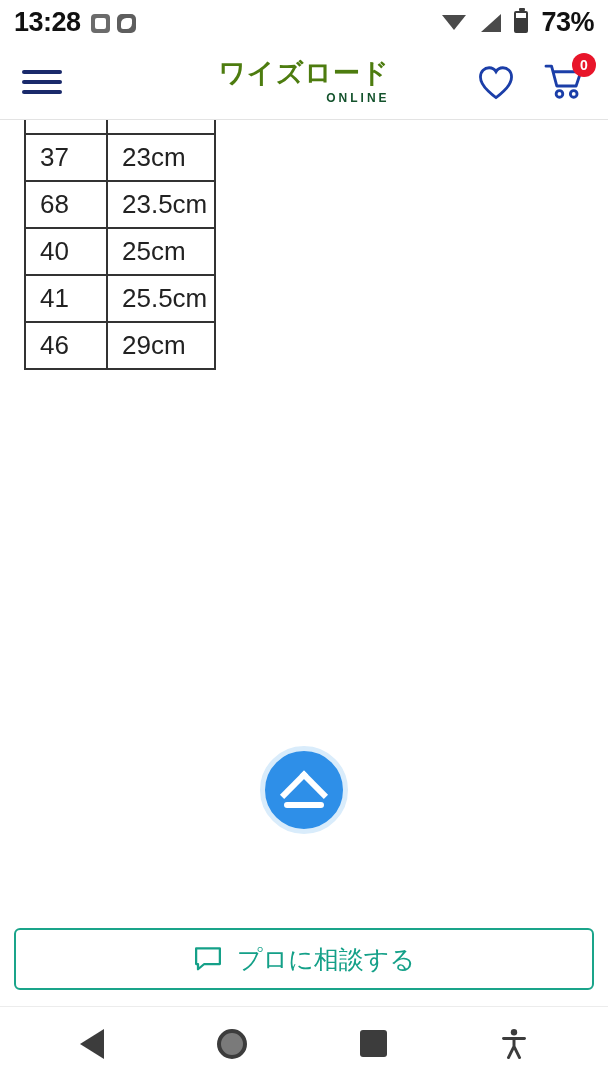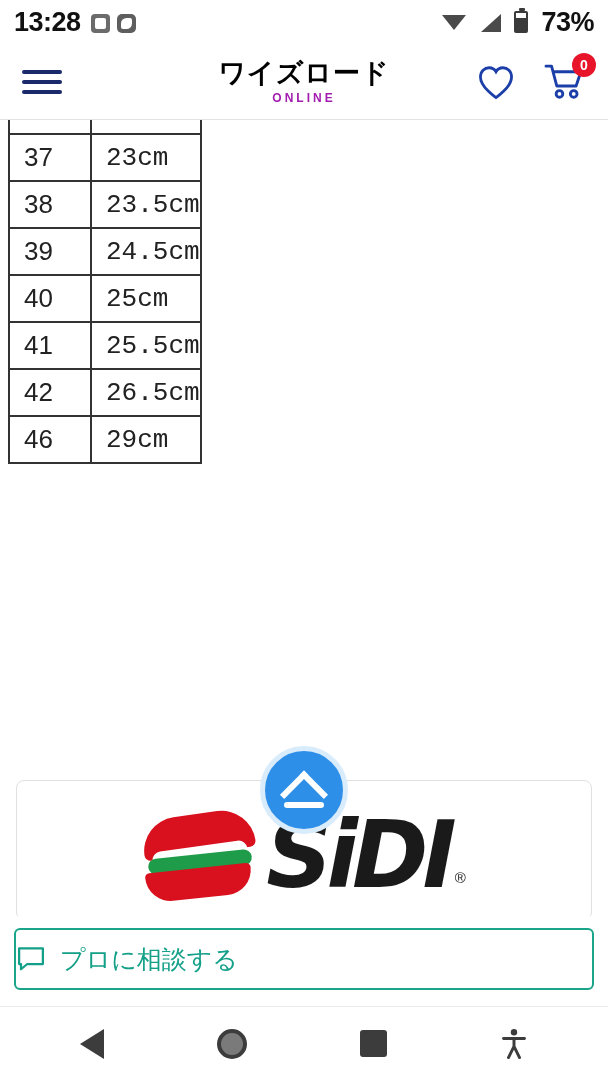--- a/index.html
+++ b/index.html
@@ -144,29 +144,30 @@
   .brand {
     position: absolute;
     left: 50%;
     transform: translateX(-50%);
     text-align: center;
     line-height: 1;
   }
   .brand-main {
     font-size: 27px;
     font-weight: bold;
-    color: #000000;
+    color: #4d7c0f;
     letter-spacing: 1px;
   }
   .brand-sub {
     font-size: 12px;
     font-weight: bold;
-    color: #a21caf;
+    color: #14532d;
     letter-spacing: 3px;
     margin-top: 5px;
+    text-align: right;
   }
   .appbar-right {
     display: flex;
     align-items: center;
     gap: 28px;
   }
   .heart-icon svg, .cart-icon svg { display: block; }
   .cart-wrap { position: relative; }
   .cart-badge {
     position: absolute;
@@ -184,34 +185,34 @@
 
   
   .content {
     flex: 1 1 auto;
     position: relative;
     overflow: hidden;
     background: #ffffff;
   }
   .size-table {
     border-collapse: collapse;
-    margin-left: 8px;
+    margin-left: 24px;
     margin-top: -34px;
     table-layout: fixed;
   }
   .size-table td {
     border: 2px solid #333;
     height: 47px;
     font-size: 26px;
     color: #222;
     padding-left: 14px;
     vertical-align: middle;
   }
   .size-table td.col-eu { width: 82px; }
-  .size-table td.col-cm { width: 108px; font-family: Liberation Mono, monospace; }
+  .size-table td.col-cm { width: 108px; }
 
   
   .banner-card {
     position: absolute;
     left: 16px; right: 16px;
     top: 660px;
     height: 140px;
     border: 1px solid #e0e0e0;
     border-radius: 8px;
     background: #ffffff;
@@ -315,21 +316,21 @@
     padding: 12px 14px 16px 14px;
   }
   .cta-button {
     width: 100%;
     height: 62px;
     border: 2px solid #1aa48a;
     border-radius: 6px;
     background: #ffffff;
     display: flex;
     align-items: center;
-    justify-content: flex-start;
+    justify-content: center;
     gap: 14px;
     cursor: pointer;
   }
   .cta-label {
     font-size: 25px;
     color: #14a088;
   }
   .chat-icon svg { display: block; }
 
   
@@ -423,58 +424,38 @@
       <tbody>
         <tr>
           <td class="col-eu">36</td>
           <td class="col-cm">22.5cm</td>
         </tr>
         <tr>
           <td class="col-eu">37</td>
           <td class="col-cm">23cm</td>
         </tr>
         <tr>
-          <td class="col-eu">38</td>
+          <td class="col-eu">68</td>
           <td class="col-cm">23.5cm</td>
-        </tr>
-        <tr>
-          <td class="col-eu">39</td>
-          <td class="col-cm">24.5cm</td>
         </tr>
         <tr>
           <td class="col-eu">40</td>
           <td class="col-cm">25cm</td>
         </tr>
         <tr>
           <td class="col-eu">41</td>
           <td class="col-cm">25.5cm</td>
         </tr>
         <tr>
-          <td class="col-eu">42</td>
-          <td class="col-cm">26.5cm</td>
-        </tr>
-        <tr>
           <td class="col-eu">46</td>
           <td class="col-cm">29cm</td>
         </tr>
       </tbody>
     </table>
 
-    <div class="banner-card">
-      <div class="sidi-logo">
-        <div class="sidi-swirl">
-          <div class="s1"></div>
-          <div class="s2"></div>
-          <div class="s3"></div>
-          <div class="s4"></div>
-        </div>
-        <div class="sidi-text">SiDI</div>
-        <div class="sidi-reg">®</div>
-      </div>
-    </div>
 
     <div class="fab-top">
       <div class="chev"></div>
       <div class="bar"></div>
     </div>
 
   </div>
 
   <div class="cta-bar">
     <div class="cta-button">

